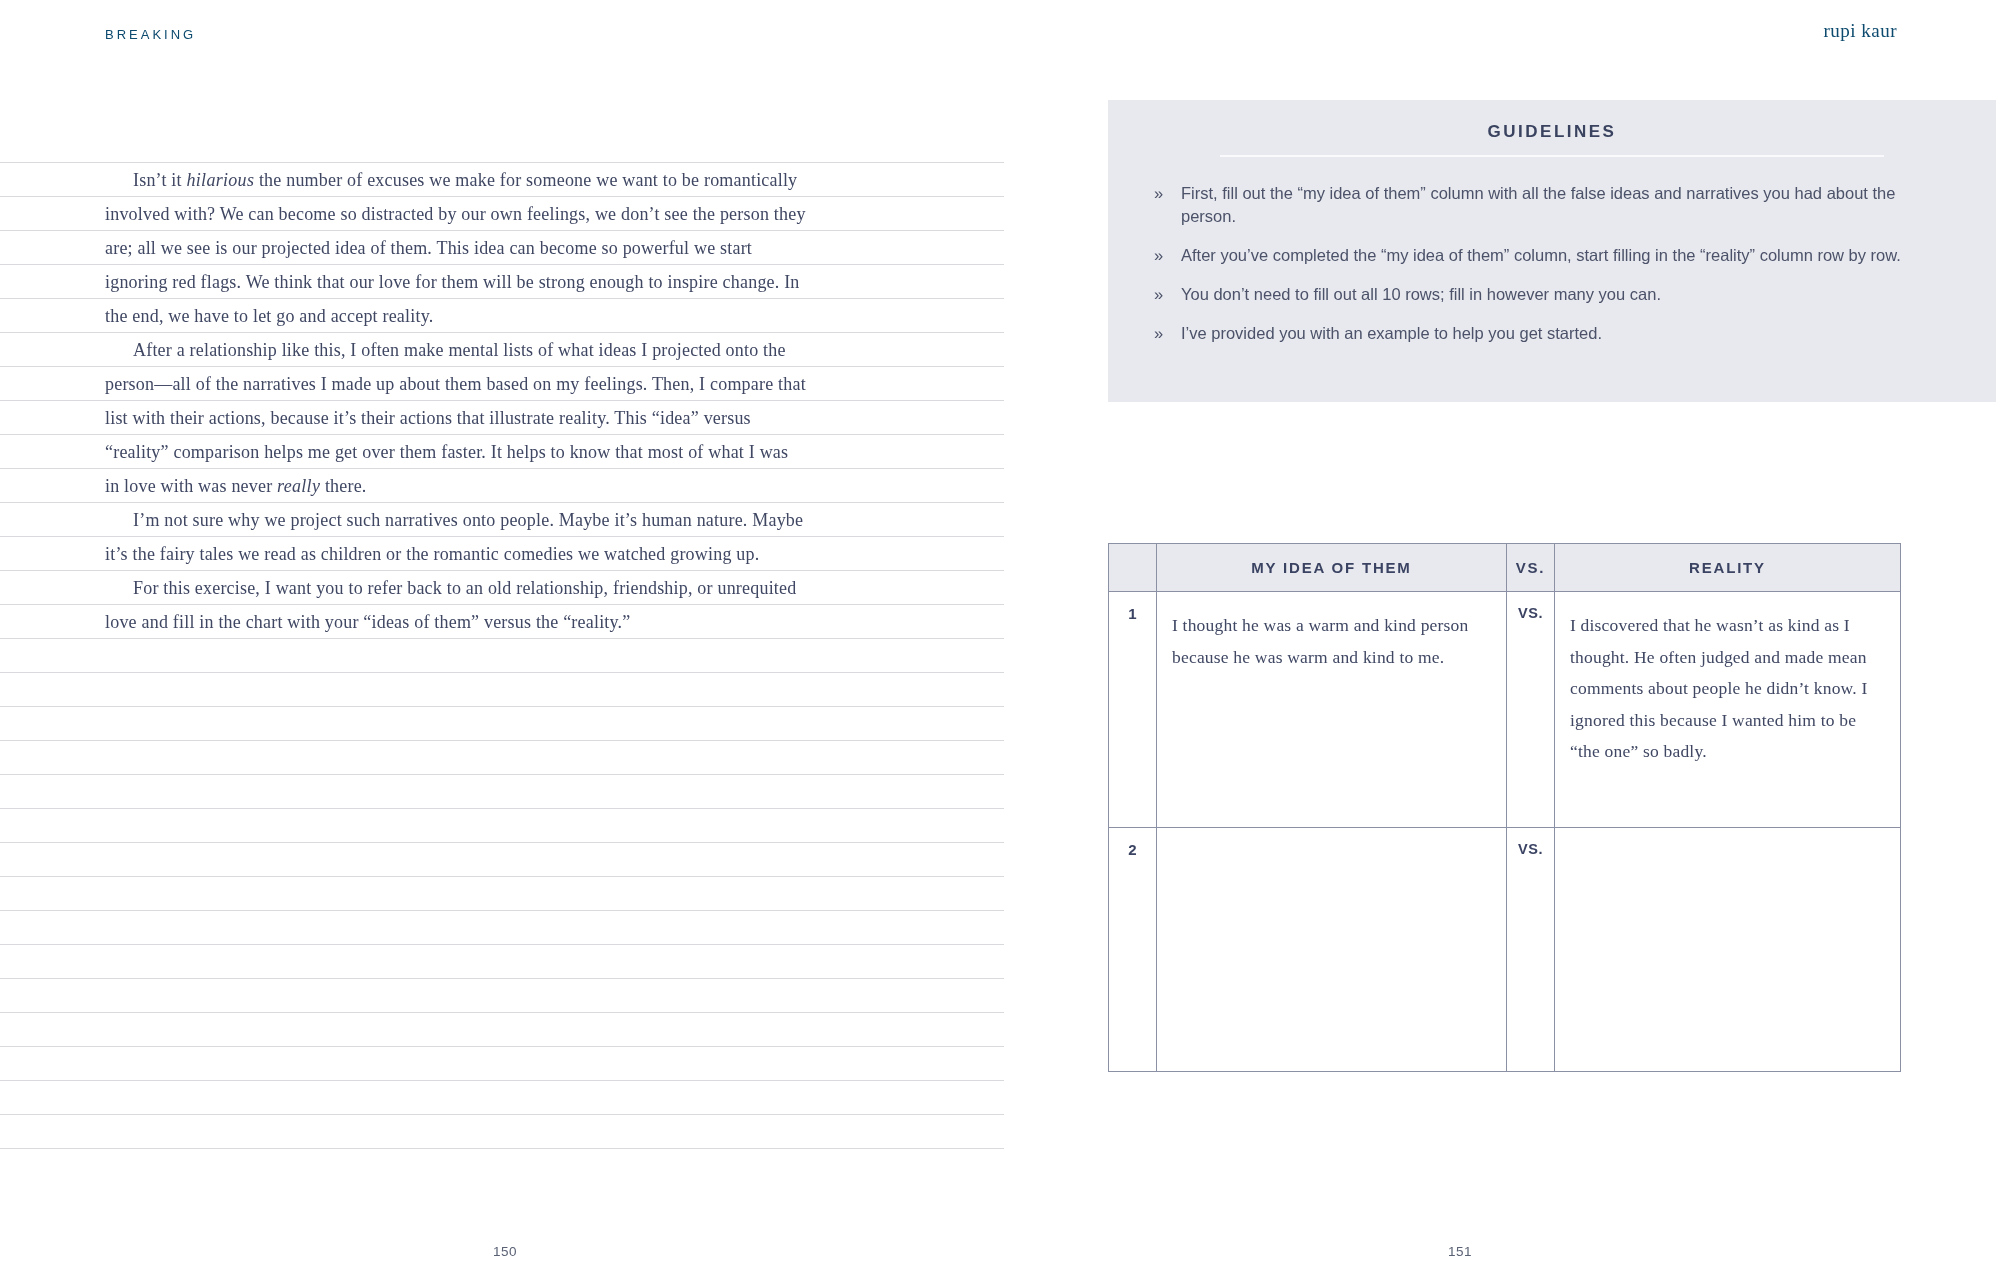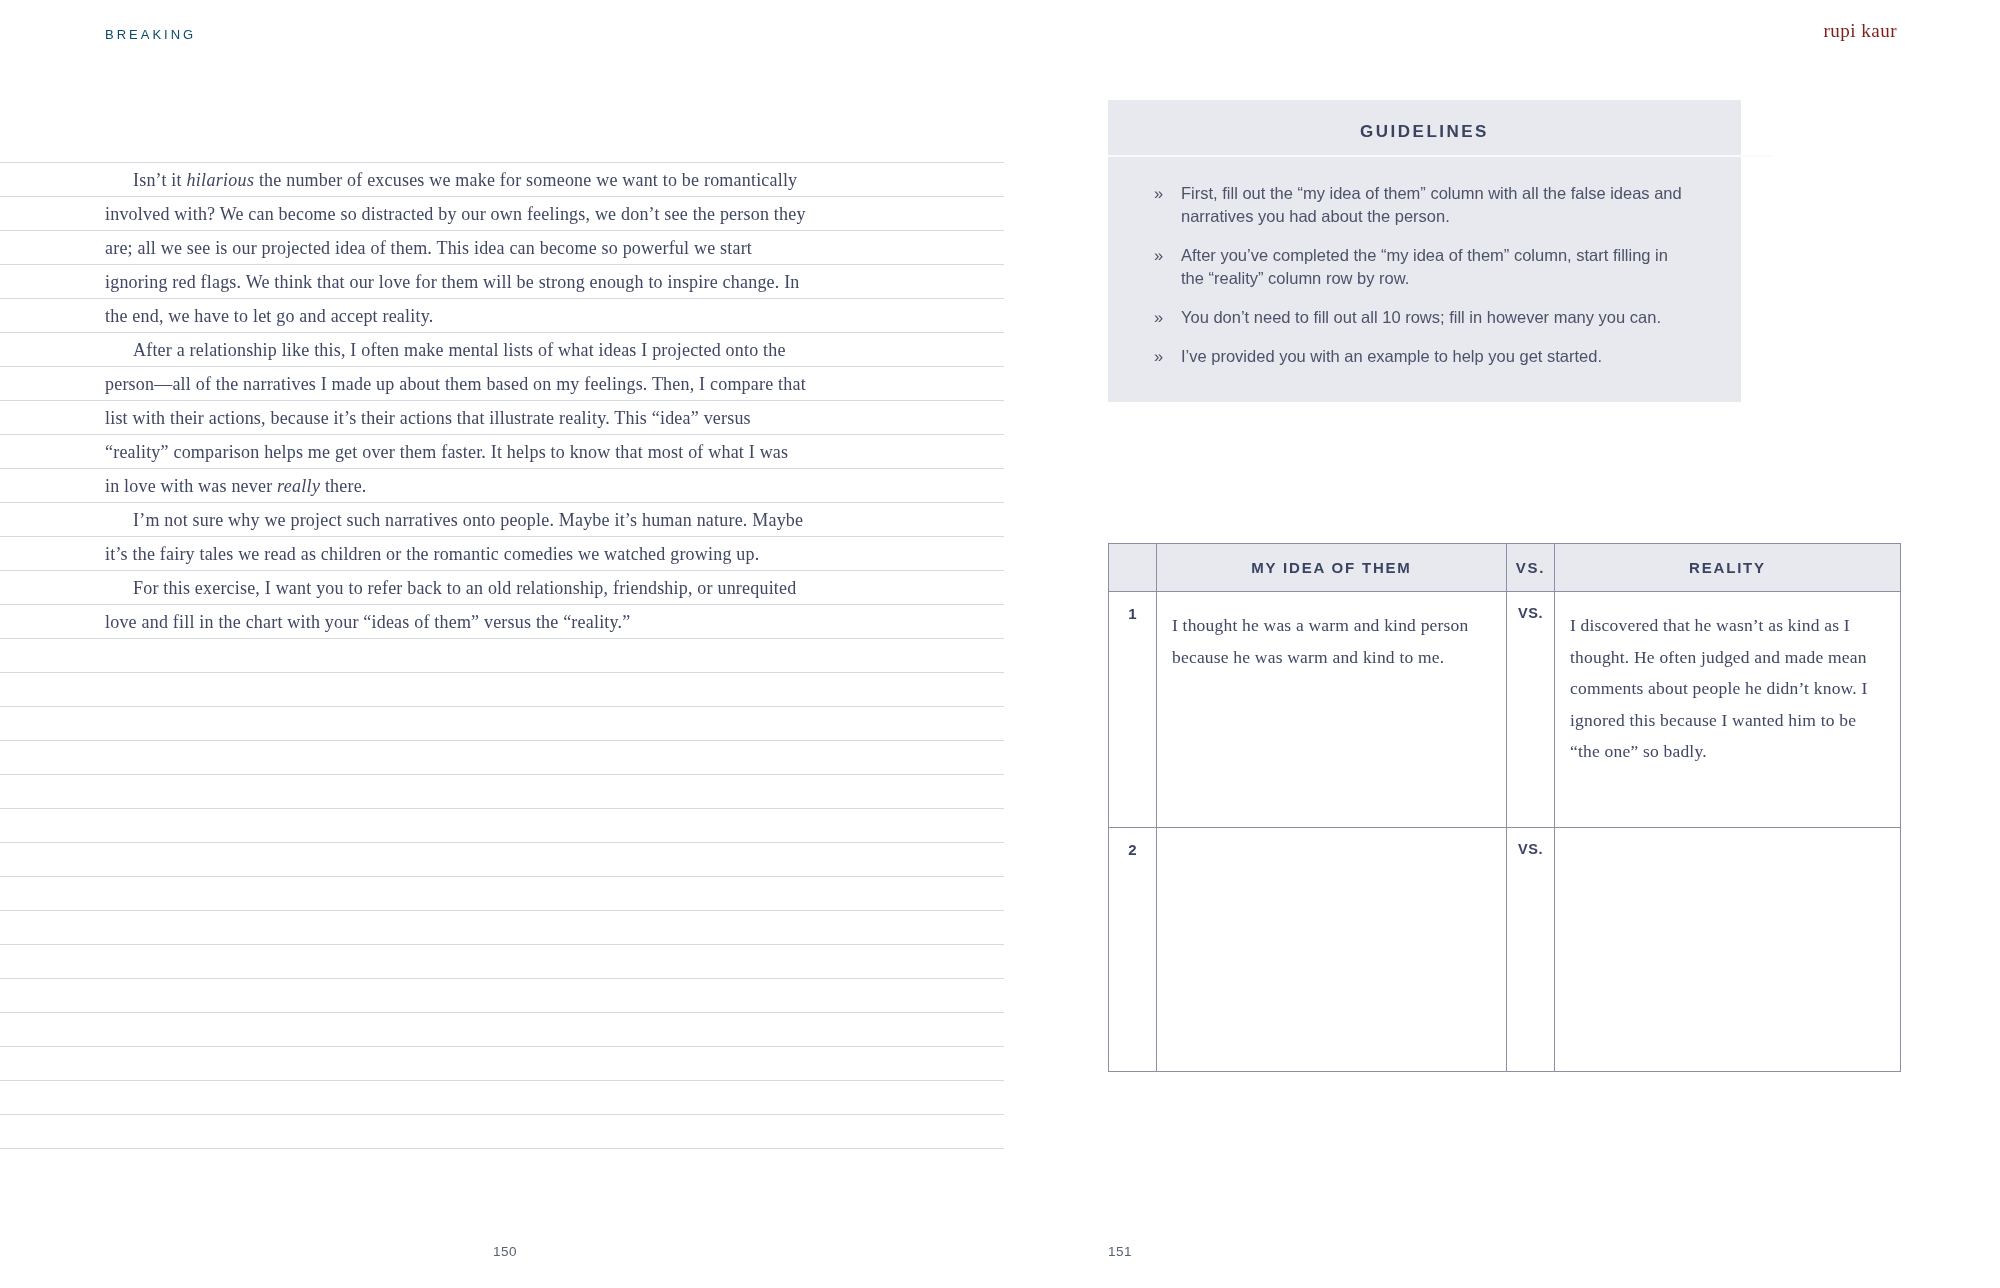--- a/index.html
+++ b/index.html
@@ -13,45 +13,45 @@
   .spread { position:relative; width:2000px; height:1288px; overflow:hidden; background:#ffffff; }
 
   
   .chapter-head {
     position:absolute; left:105px; top:27px;
     font-size:13px; letter-spacing:3px; font-weight:500; color:#0c4a6e;
   }
   .author-head {
     position:absolute; right:103px; top:20px;
     font-family:"Liberation Serif","DejaVu Serif",serif;
-    font-size:19px; color:#7f1d1d; letter-spacing:0.5px;
+    font-size:19px; color:#0c4a6e; letter-spacing:0.5px;
   }
 
   
   .ruled {
     position:absolute; left:0; top:162px; width:1004px; height:1020px;
     border-top:1px solid #d9dade;
     background:repeating-linear-gradient(to bottom, transparent 0px, transparent 33px, #d9dade 33px, #d9dade 34px);
   }
   .body-text {
     position:absolute; left:105px; top:0; width:702px;
     font-family:"Liberation Serif","DejaVu Serif",serif;
     font-size:18px; line-height:34px; color:#3f4763; letter-spacing:0.2px;
   }
   .para { margin:0; text-indent:28px; }
   .para i { letter-spacing:0.3px; }
 
   
   .pagenum { position:absolute; top:1244px; font-size:13.5px; color:#5a6175; letter-spacing:0.5px; }
   .pagenum-left  { left:105px;  width:800px; text-align:center; }
-  .pagenum-right { left:1108px; width:792px; text-align:left; }
+  .pagenum-right { left:1064px; width:792px; text-align:center; }
 
   
   .guidelines {
-    position:absolute; left:1108px; top:100px; width:633px; height:302px;
+    position:absolute; left:1108px; top:100px; width:888px; height:302px;
     background:#e8e9ee;
   }
   .g-title {
     margin-top:22px; text-align:center;
     font-size:17px; font-weight:700; letter-spacing:2.5px; color:#39425f;
   }
   .g-rule { width:664px; height:2px; background:#fafafc; margin:13px auto 0 auto; }
   .g-list { list-style:none; margin:25px 0 0 0; padding:0 56px 0 73px; }
   .g-list li {
     position:relative; font-size:16.5px; line-height:23px; color:#4b5269;

